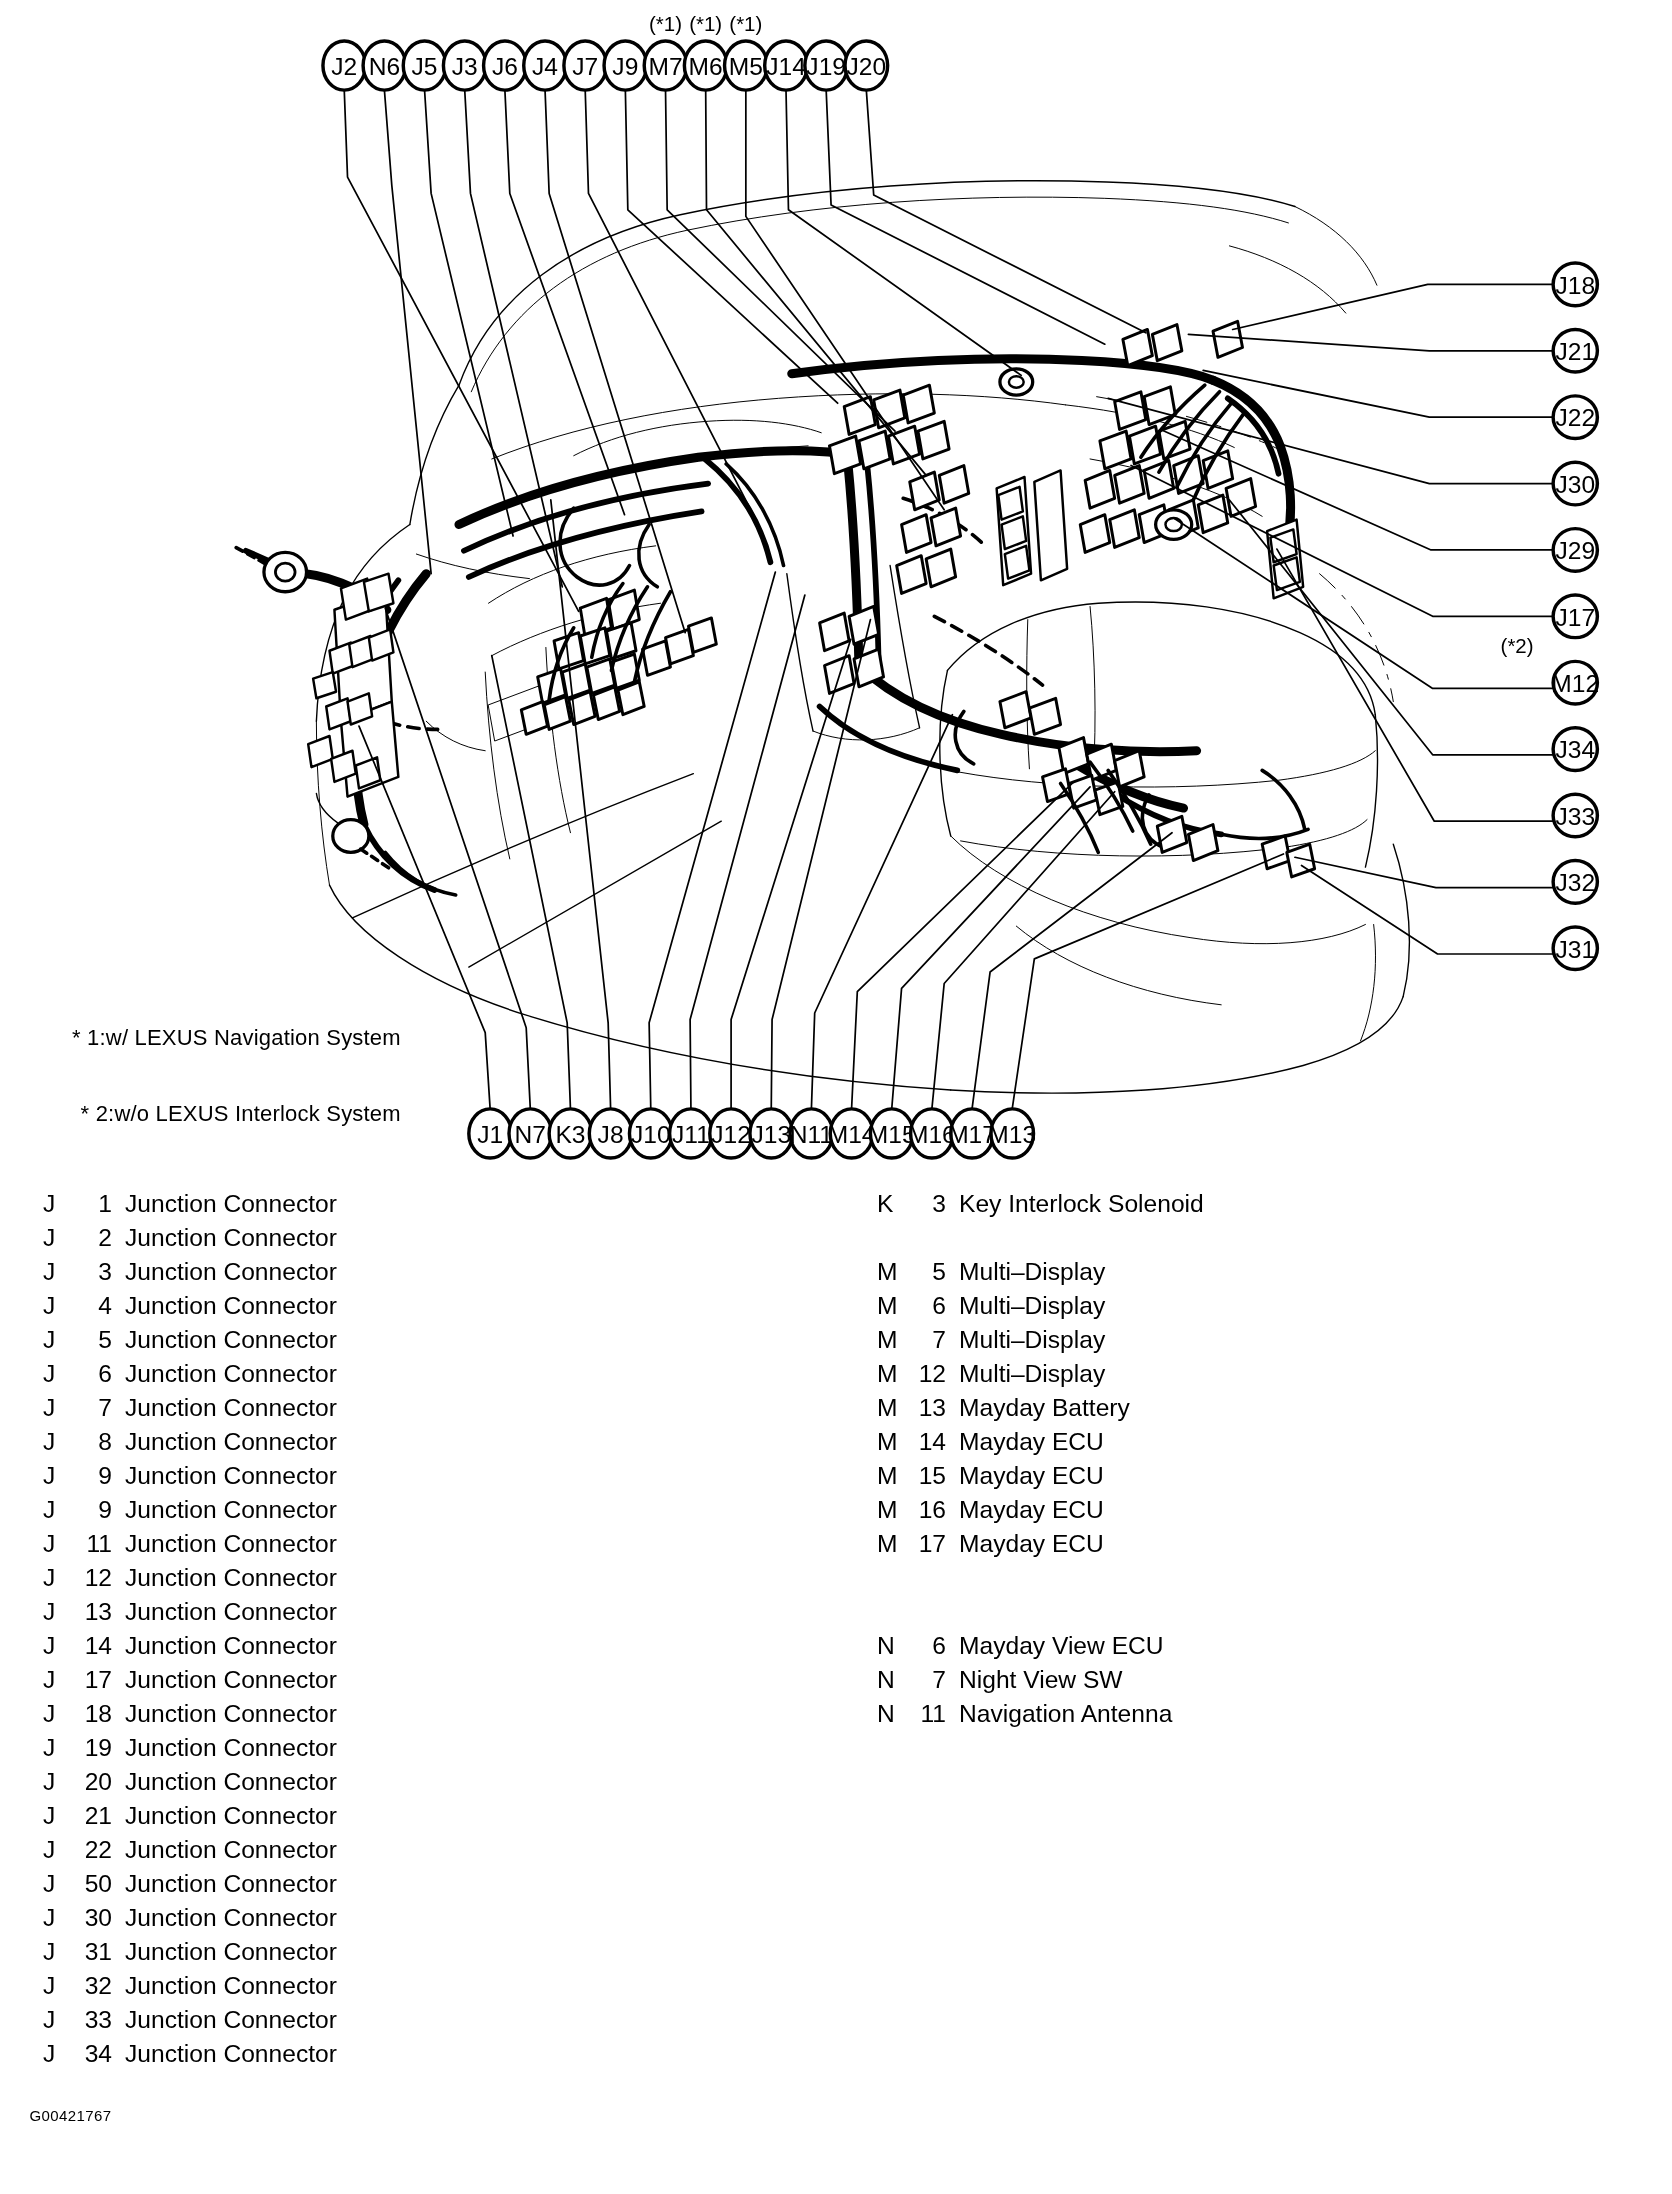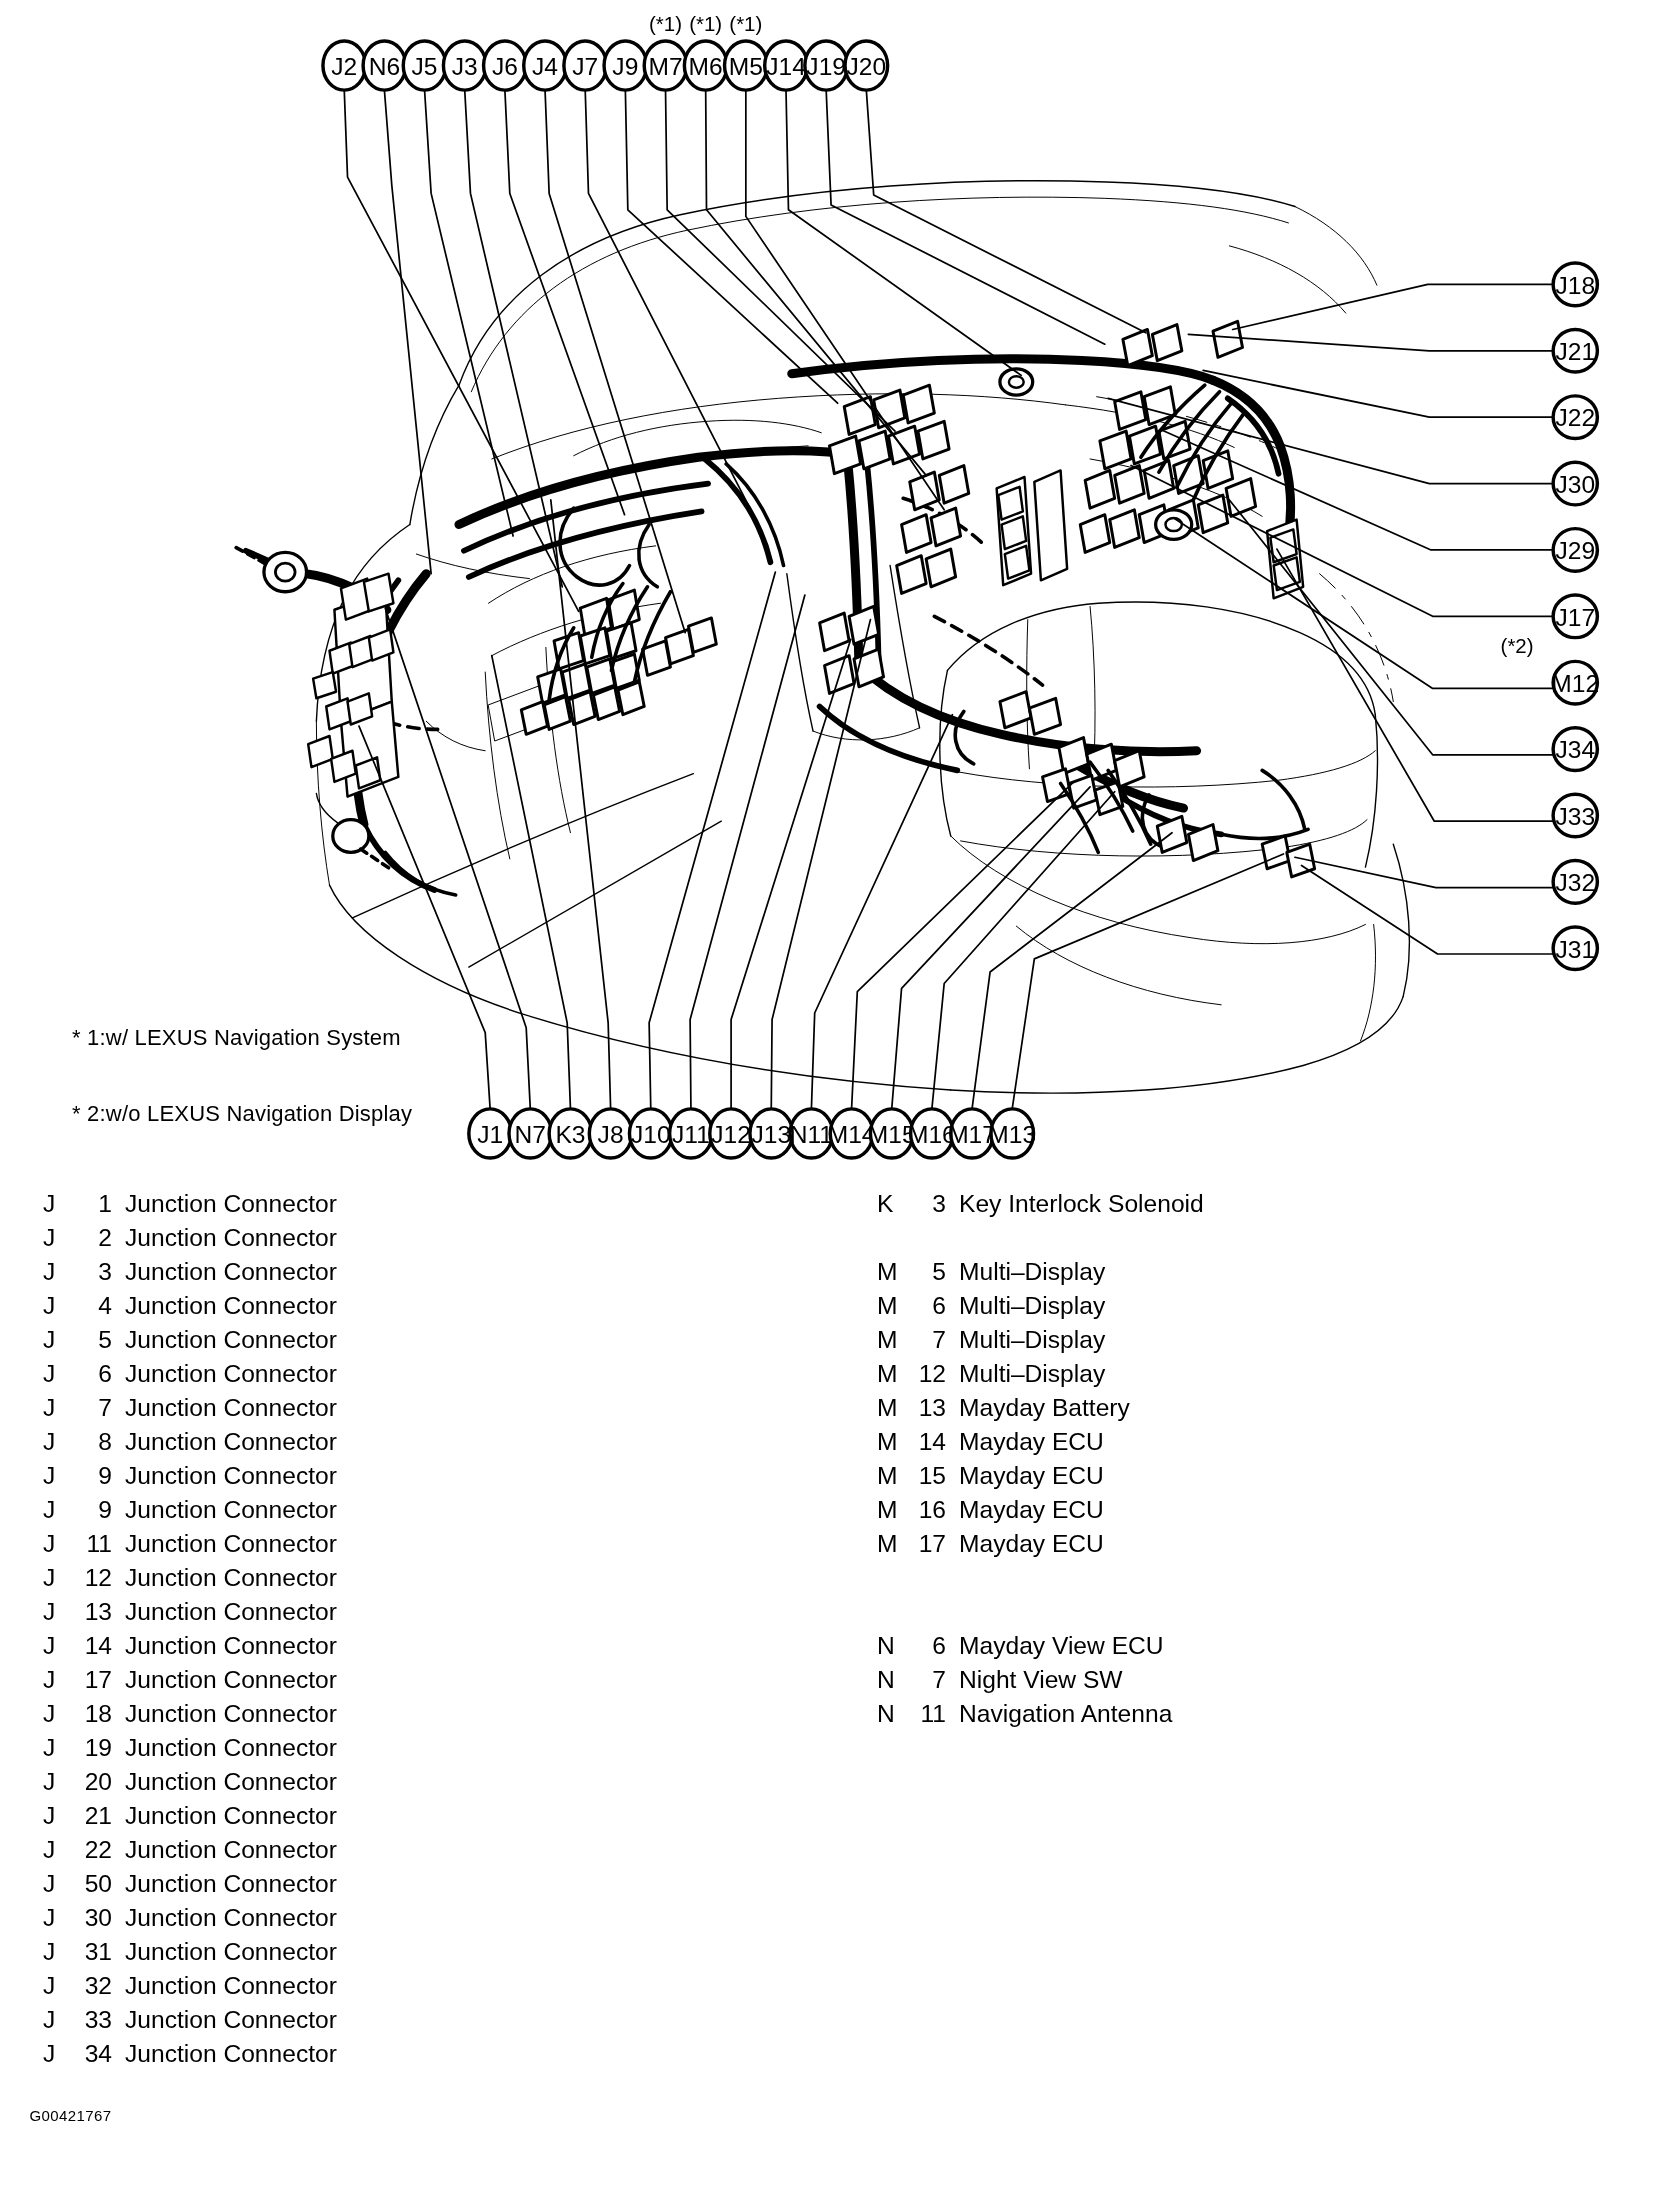--- a/index.html
+++ b/index.html
@@ -40,21 +40,21 @@
   
   #footnotes {
     position: absolute;
     left: 72px;
     top: 974px;
     font-size: 22px;
     line-height: 25.4px;
     letter-spacing: 0.2px;
     white-space: pre;
   }
-  #footnotes div { white-space: pre; }
+  #footnotes div { white-space: pre; text-align: right; }
 
   
   #legend {
     position: absolute;
     left: 0;
     top: 1187px;
     width: 1672px;
     height: 934px;
   }
   .legend-col {
@@ -637,21 +637,21 @@
             <ellipse cx="1235" cy="1383" rx="26" ry="30" class="bubble-ellipse"></ellipse>
             <text x="1235" y="1384" class="bubble-text">M13</text>
           </g>
         </g>
 
     </svg>
   </div>
 
   <div id="footnotes">
     <div>* 1:w/ LEXUS Navigation System</div>
-    <div>* 2:w/o LEXUS Navigation Display</div>
+    <div>* 2:w/o LEXUS Interlock System</div>
   </div>
 
   <div id="legend">
     <div id="legend-col-left" class="legend-col">
         <div class="legend-row">
           <span class="legend-letter">J</span>
           <span class="legend-num">1</span>
           <span class="legend-desc">Junction Connector</span>
         </div>
         <div class="legend-row">

